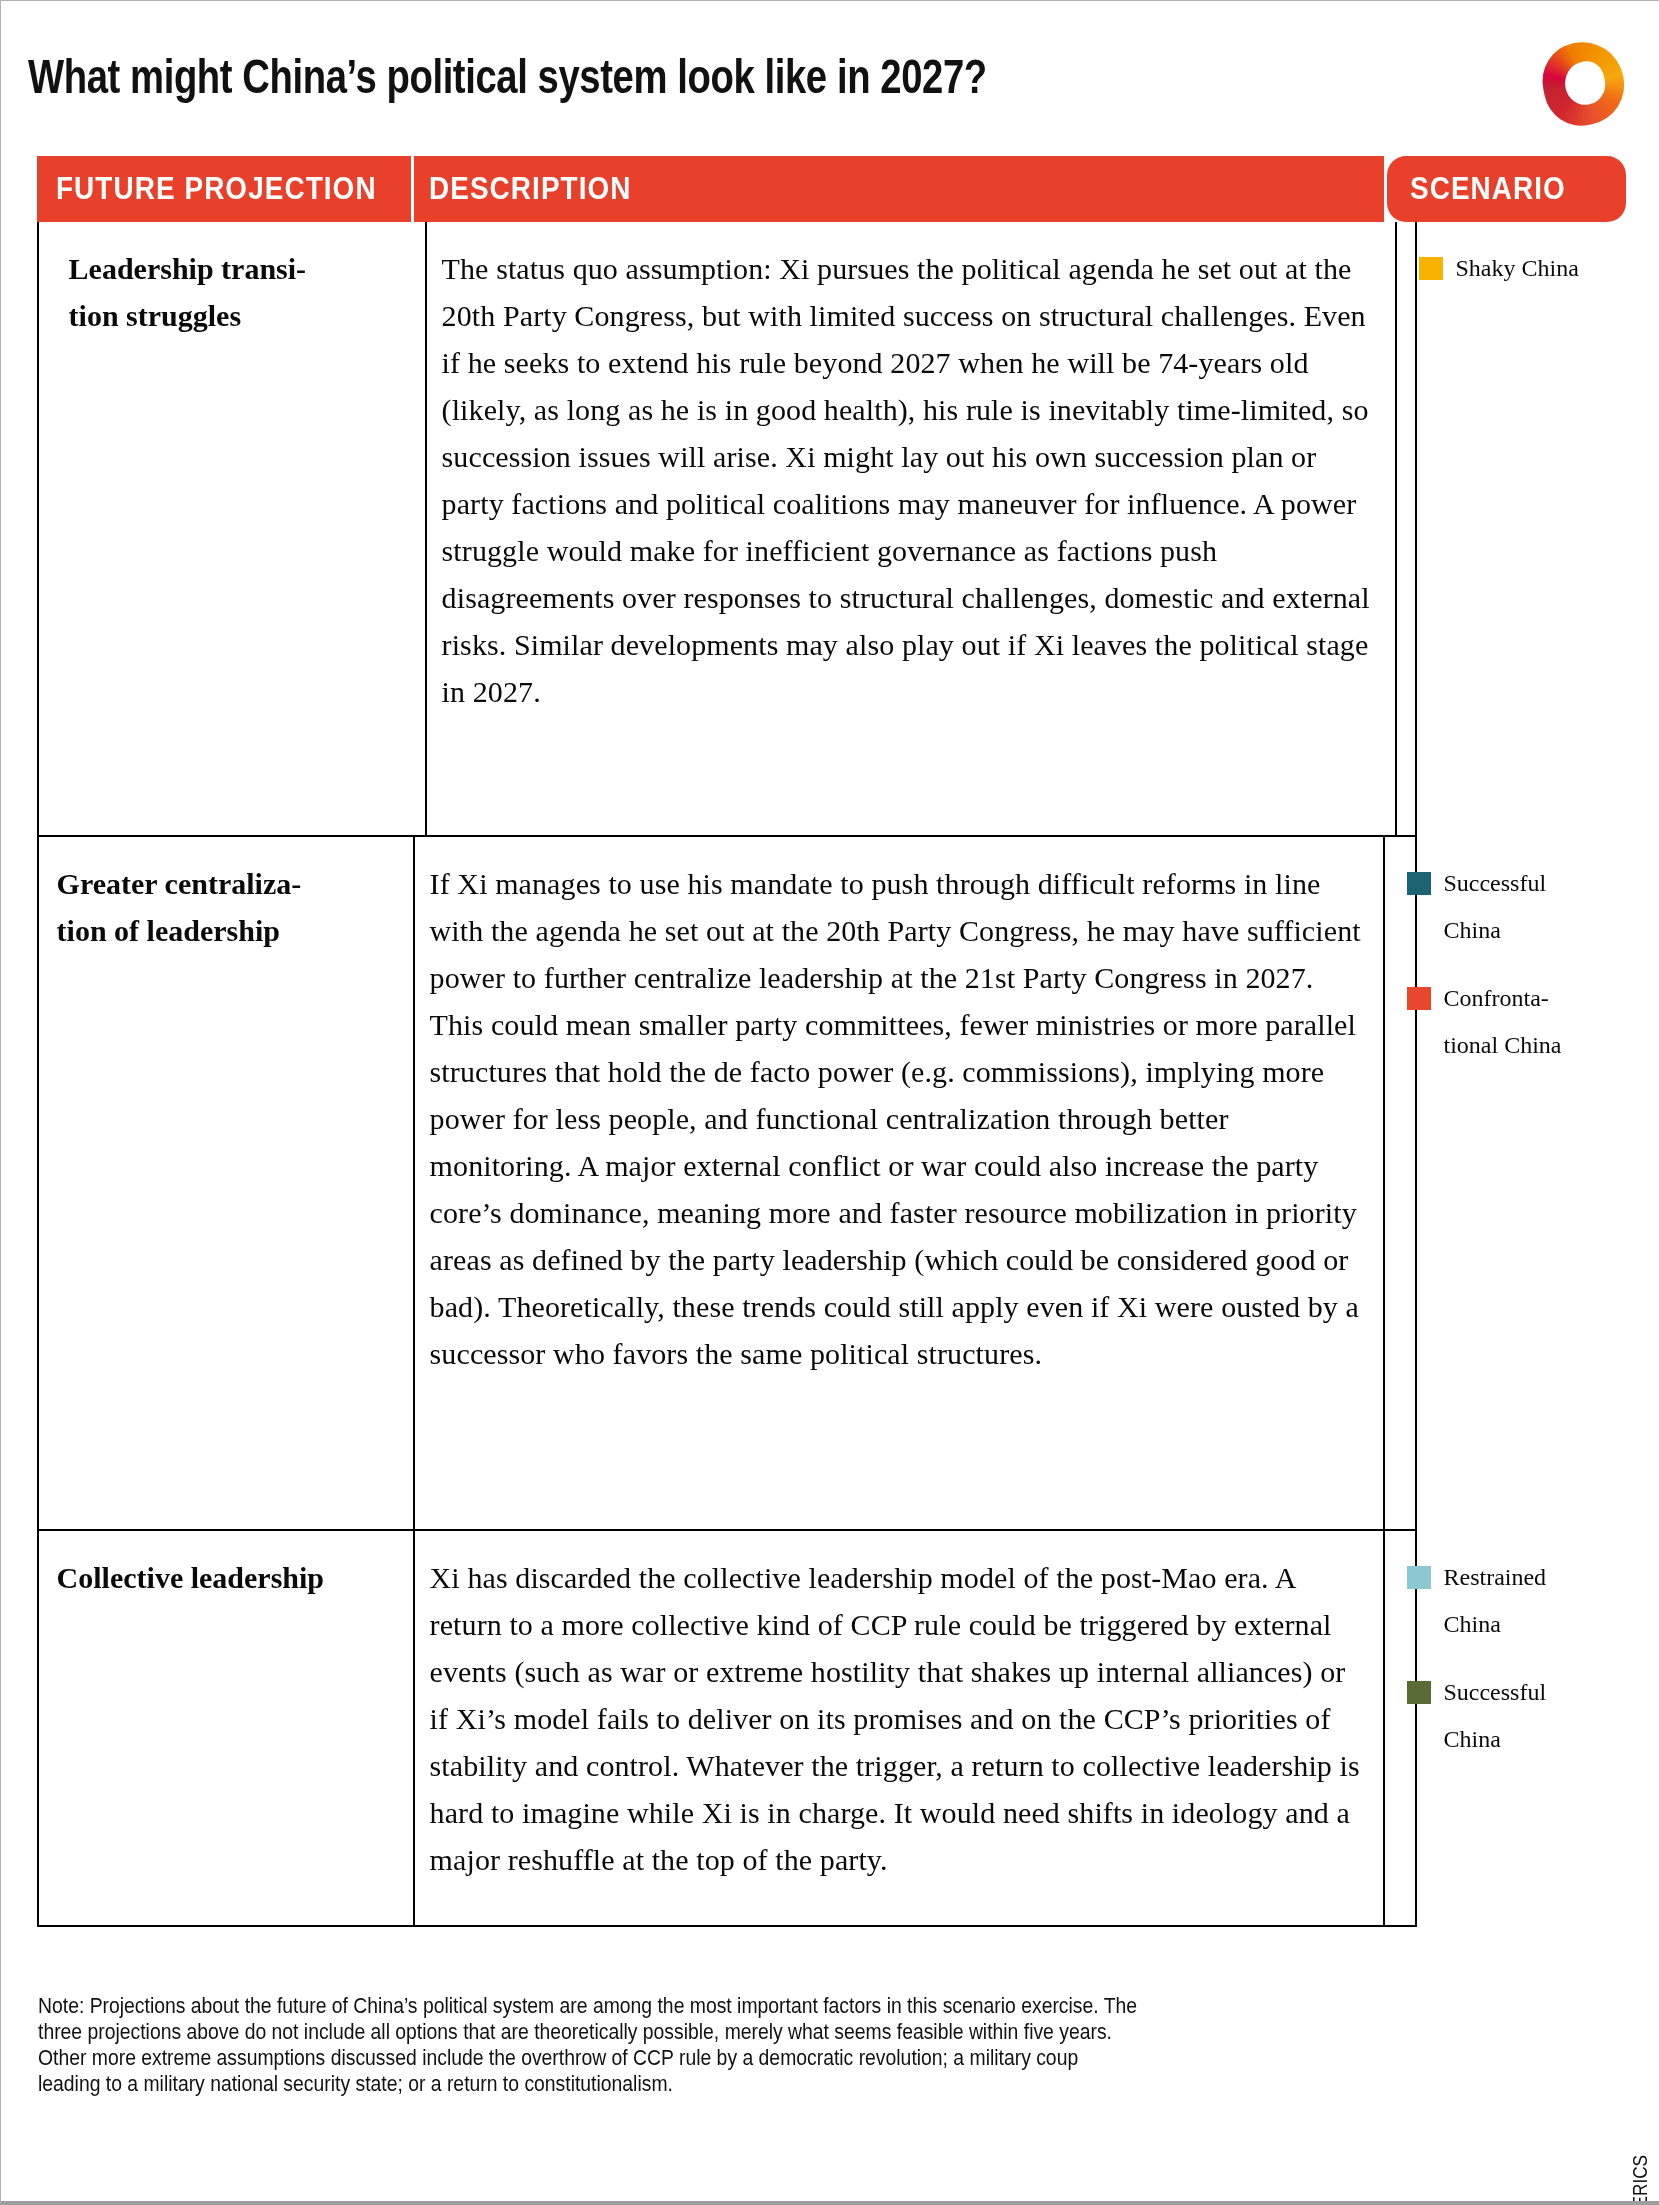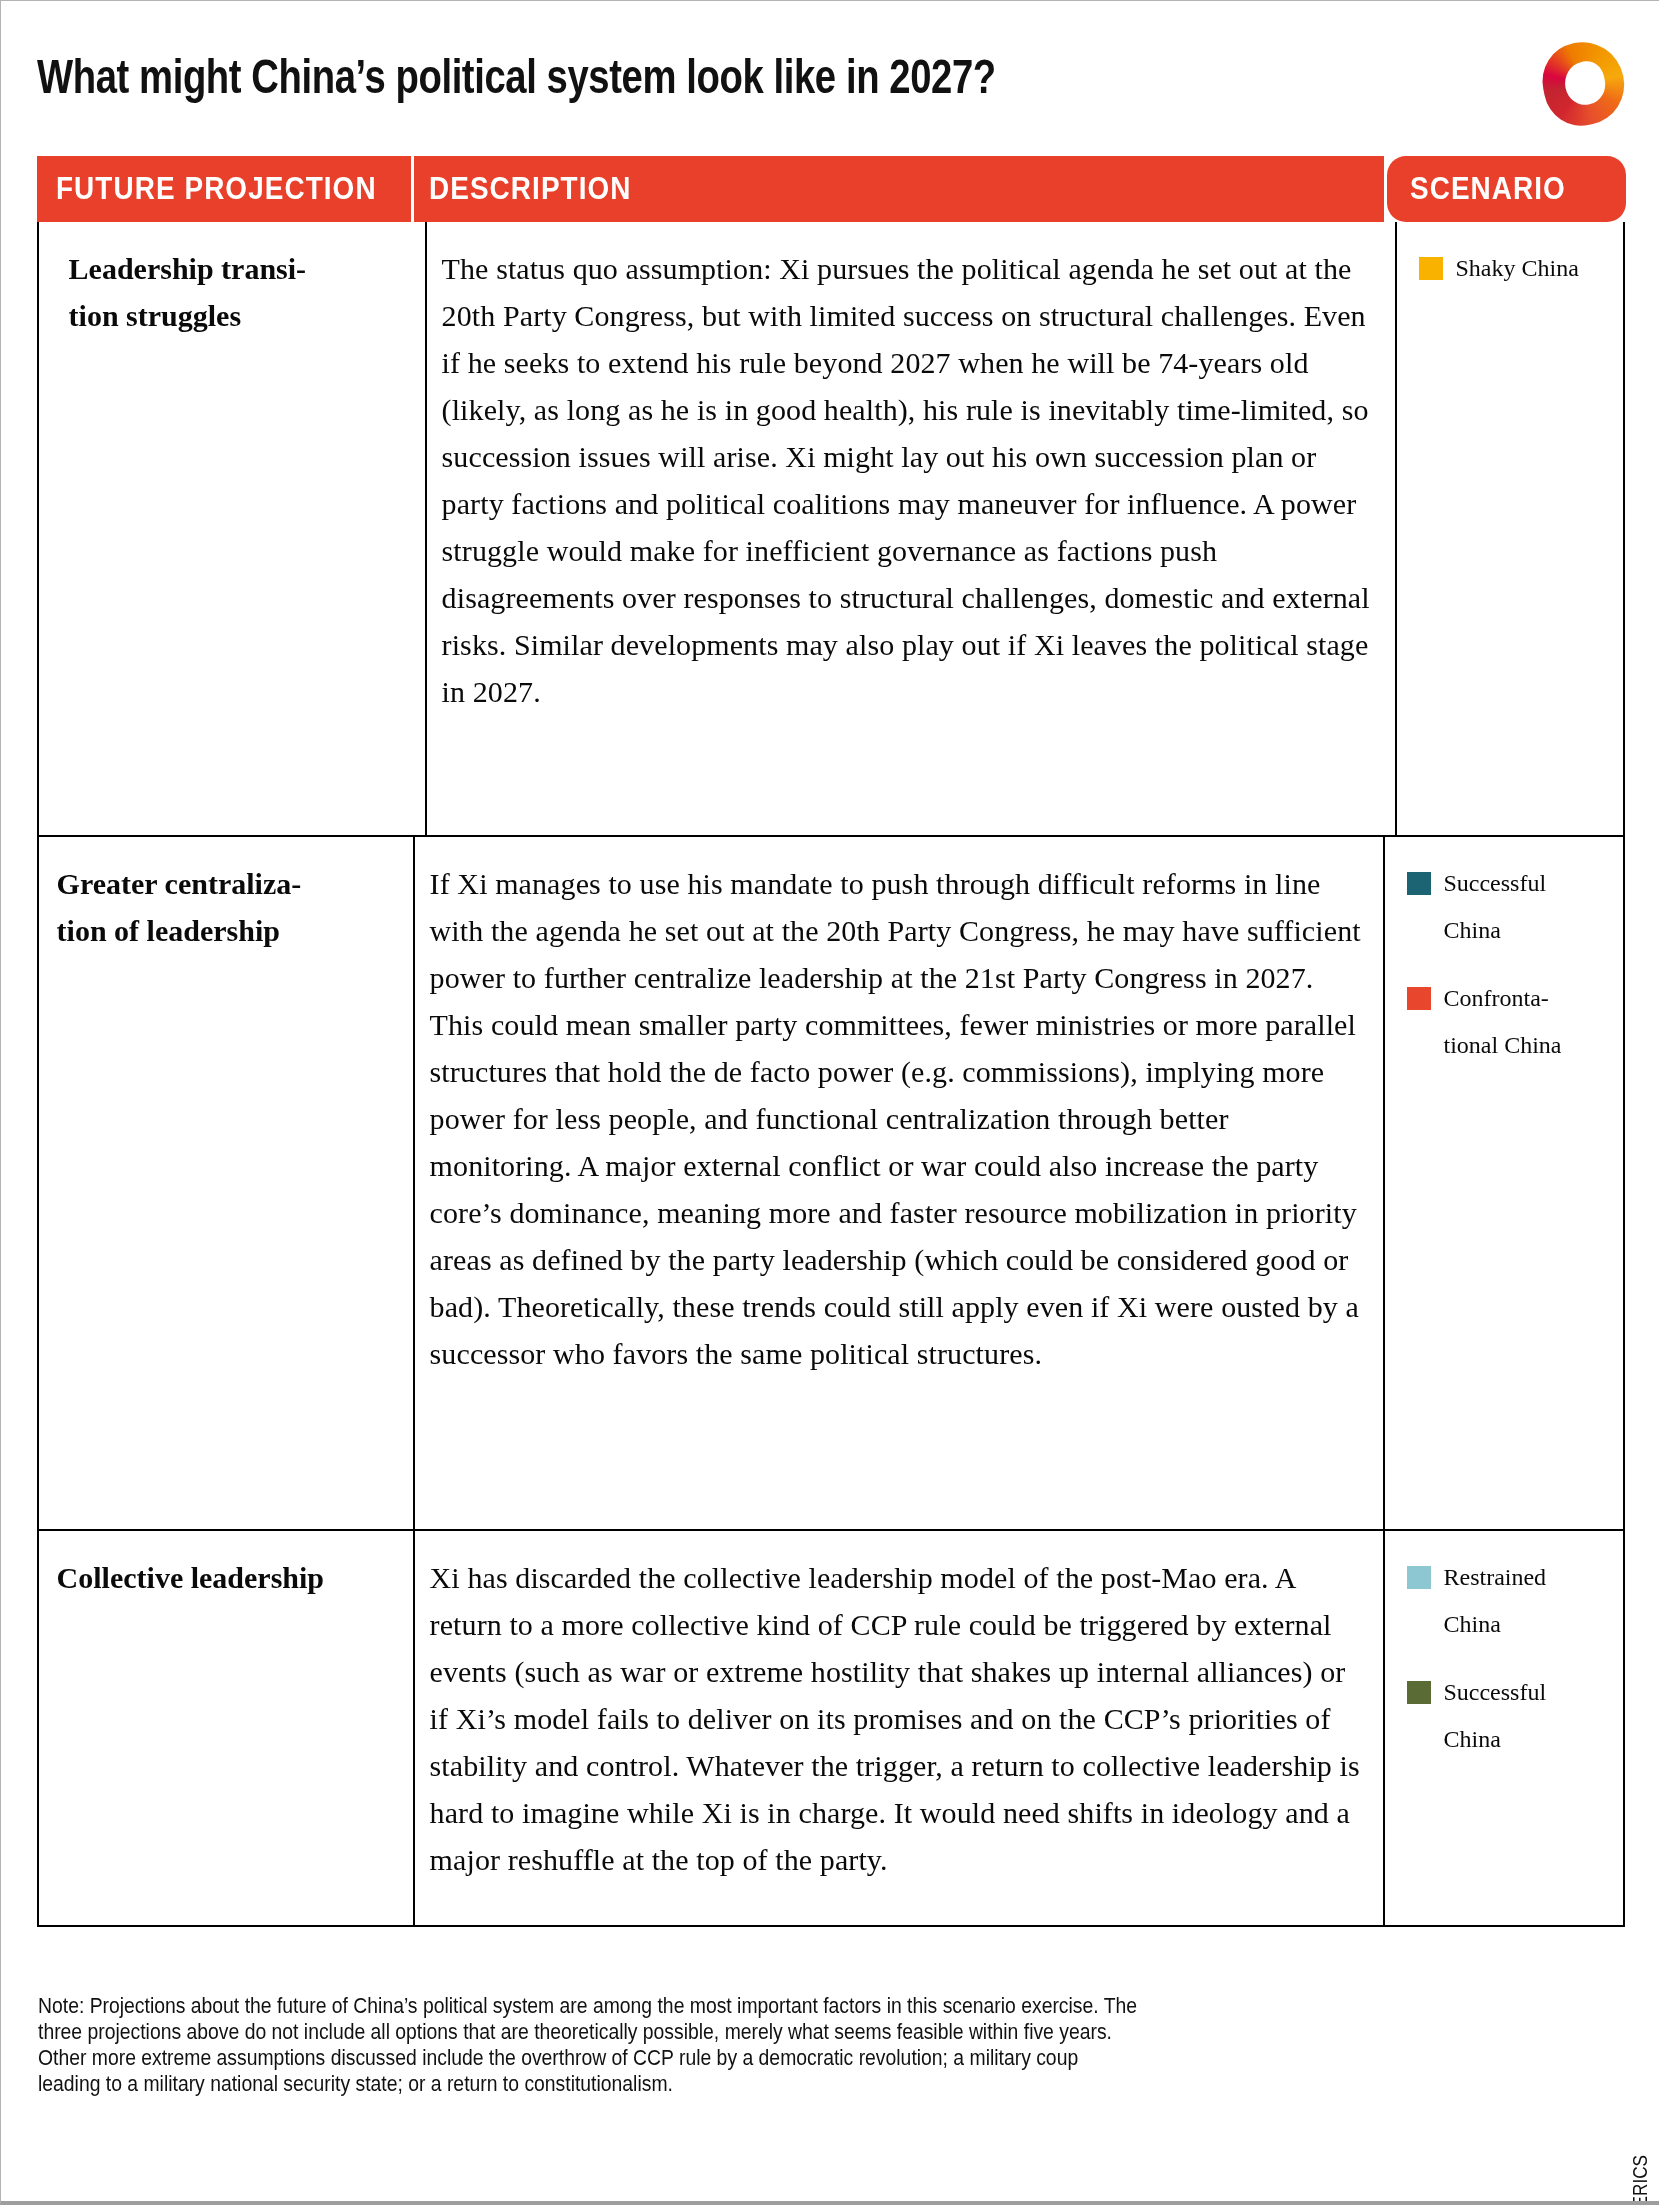--- a/index.html
+++ b/index.html
@@ -12,21 +12,21 @@
   }
   .page {
     width:1660px; height:2205px;
     border:1.5px solid #b3b3b3;
     border-bottom:4.4px solid #9e9e9e;
     position:relative;
     background:#fff;
     overflow:hidden;
   }
   
-  .title-wrap { position:absolute; left:36px; top:47px; }
+  .title-wrap { position:absolute; left:27px; top:47px; }
   .page-title {
     font-size:49px; font-weight:700; letter-spacing:-0.5px;
     color:#111; white-space:nowrap;
     display:inline-block; transform:scaleX(0.78); transform-origin:0 50%;
   }
   
   .logo {
     position:absolute; right:35px; top:41px;
     width:81px; height:83px;
     border-radius:48% 52% 50% 46%;
@@ -34,21 +34,21 @@
       #c22430 0%, #d9063f 7%, #ef7c00 22%, #f29a00 38%,
       #f6a90c 50%, #ef6a17 62%, #e8512c 74%, #d2262e 88%, #c22430 100%);
     transform:rotate(-12deg);
   }
   .logo::after {
     content:""; position:absolute; left:27%; top:24%;
     width:50%; height:52%;
     background:#fff; border-radius:55% 45% 50% 50%;
   }
   
-  .table { position:absolute; left:36px; top:155px; width:1588px; }
+  .table { position:absolute; left:36px; top:155px; width:1380px; }
   .thead { display:grid; grid-template-columns:377px 973px 239px; }
   .th {
     background:#e8402b; height:66px;
     display:flex; align-items:center;
     color:#fff; font-weight:700;
   }
   .th .squeeze {
     font-size:31px; letter-spacing:1.2px; white-space:nowrap;
     display:inline-block; transform:scaleX(0.9); transform-origin:0 50%;
   }

